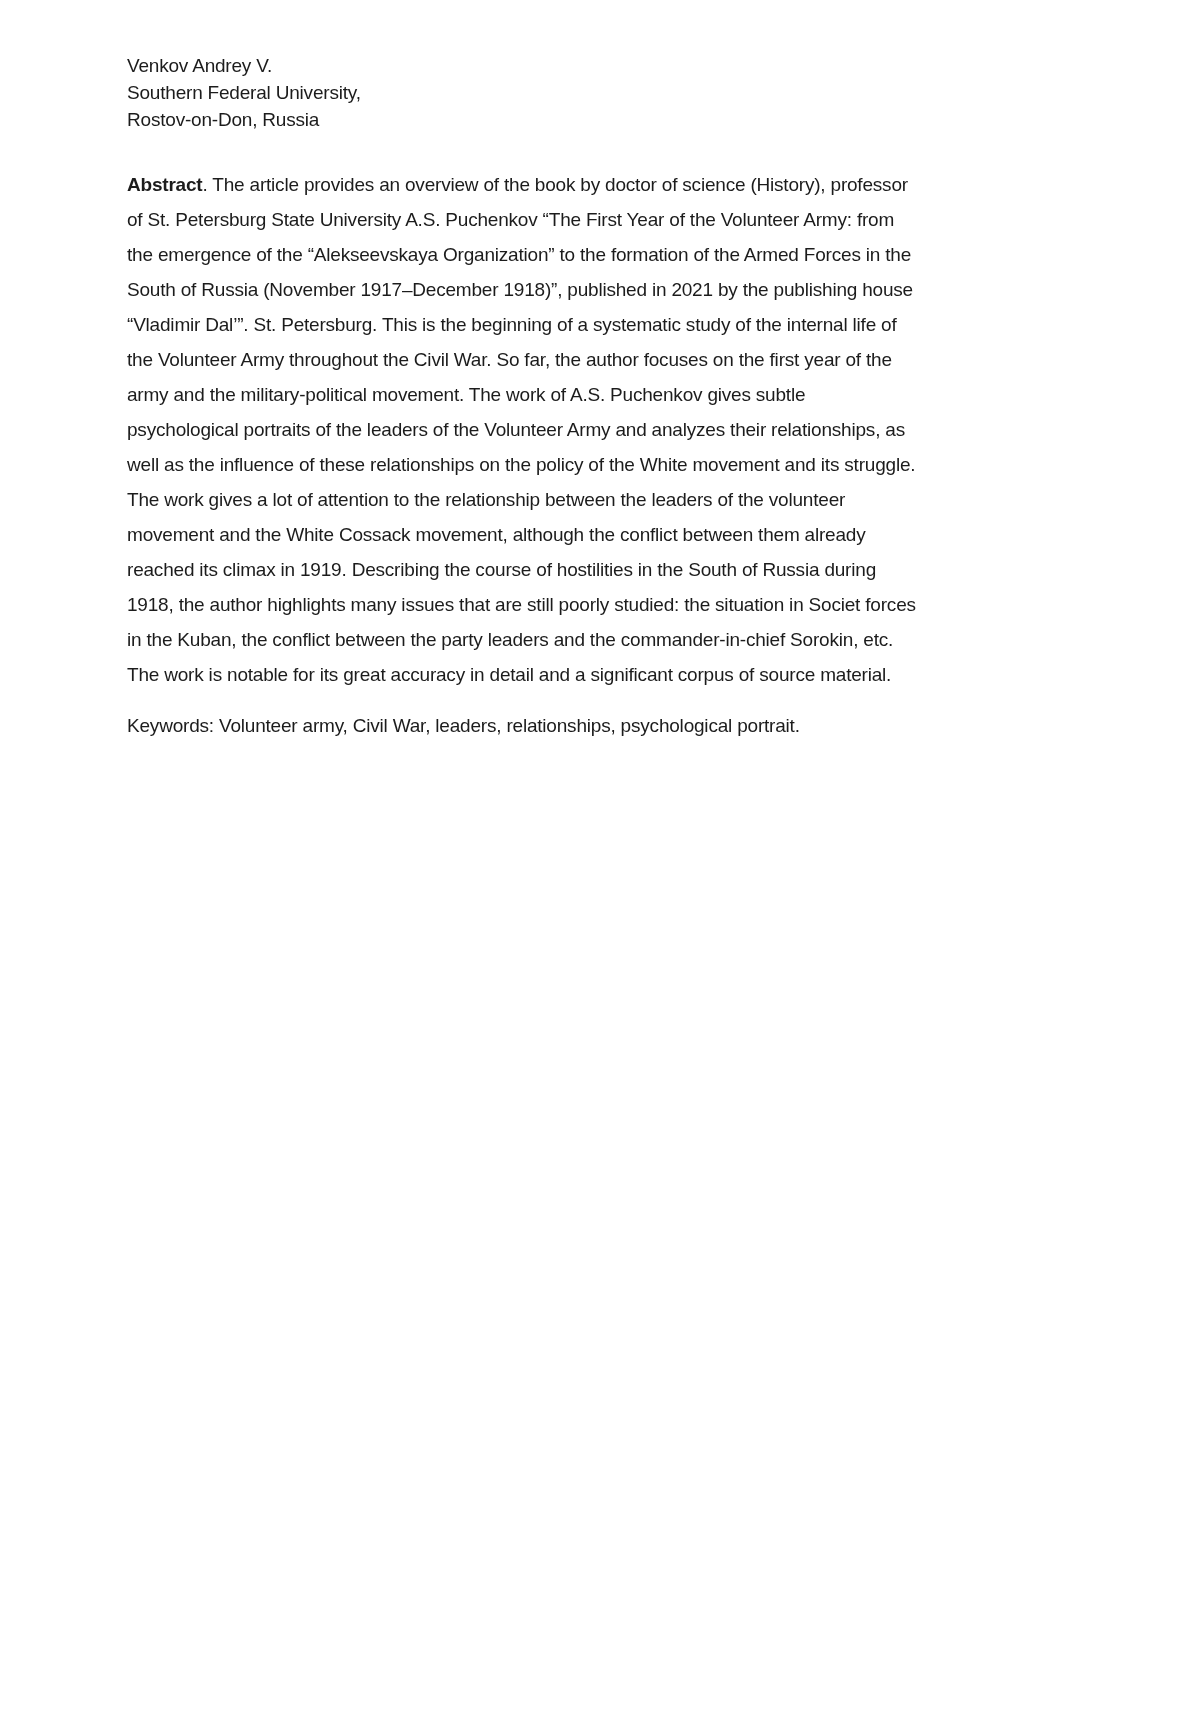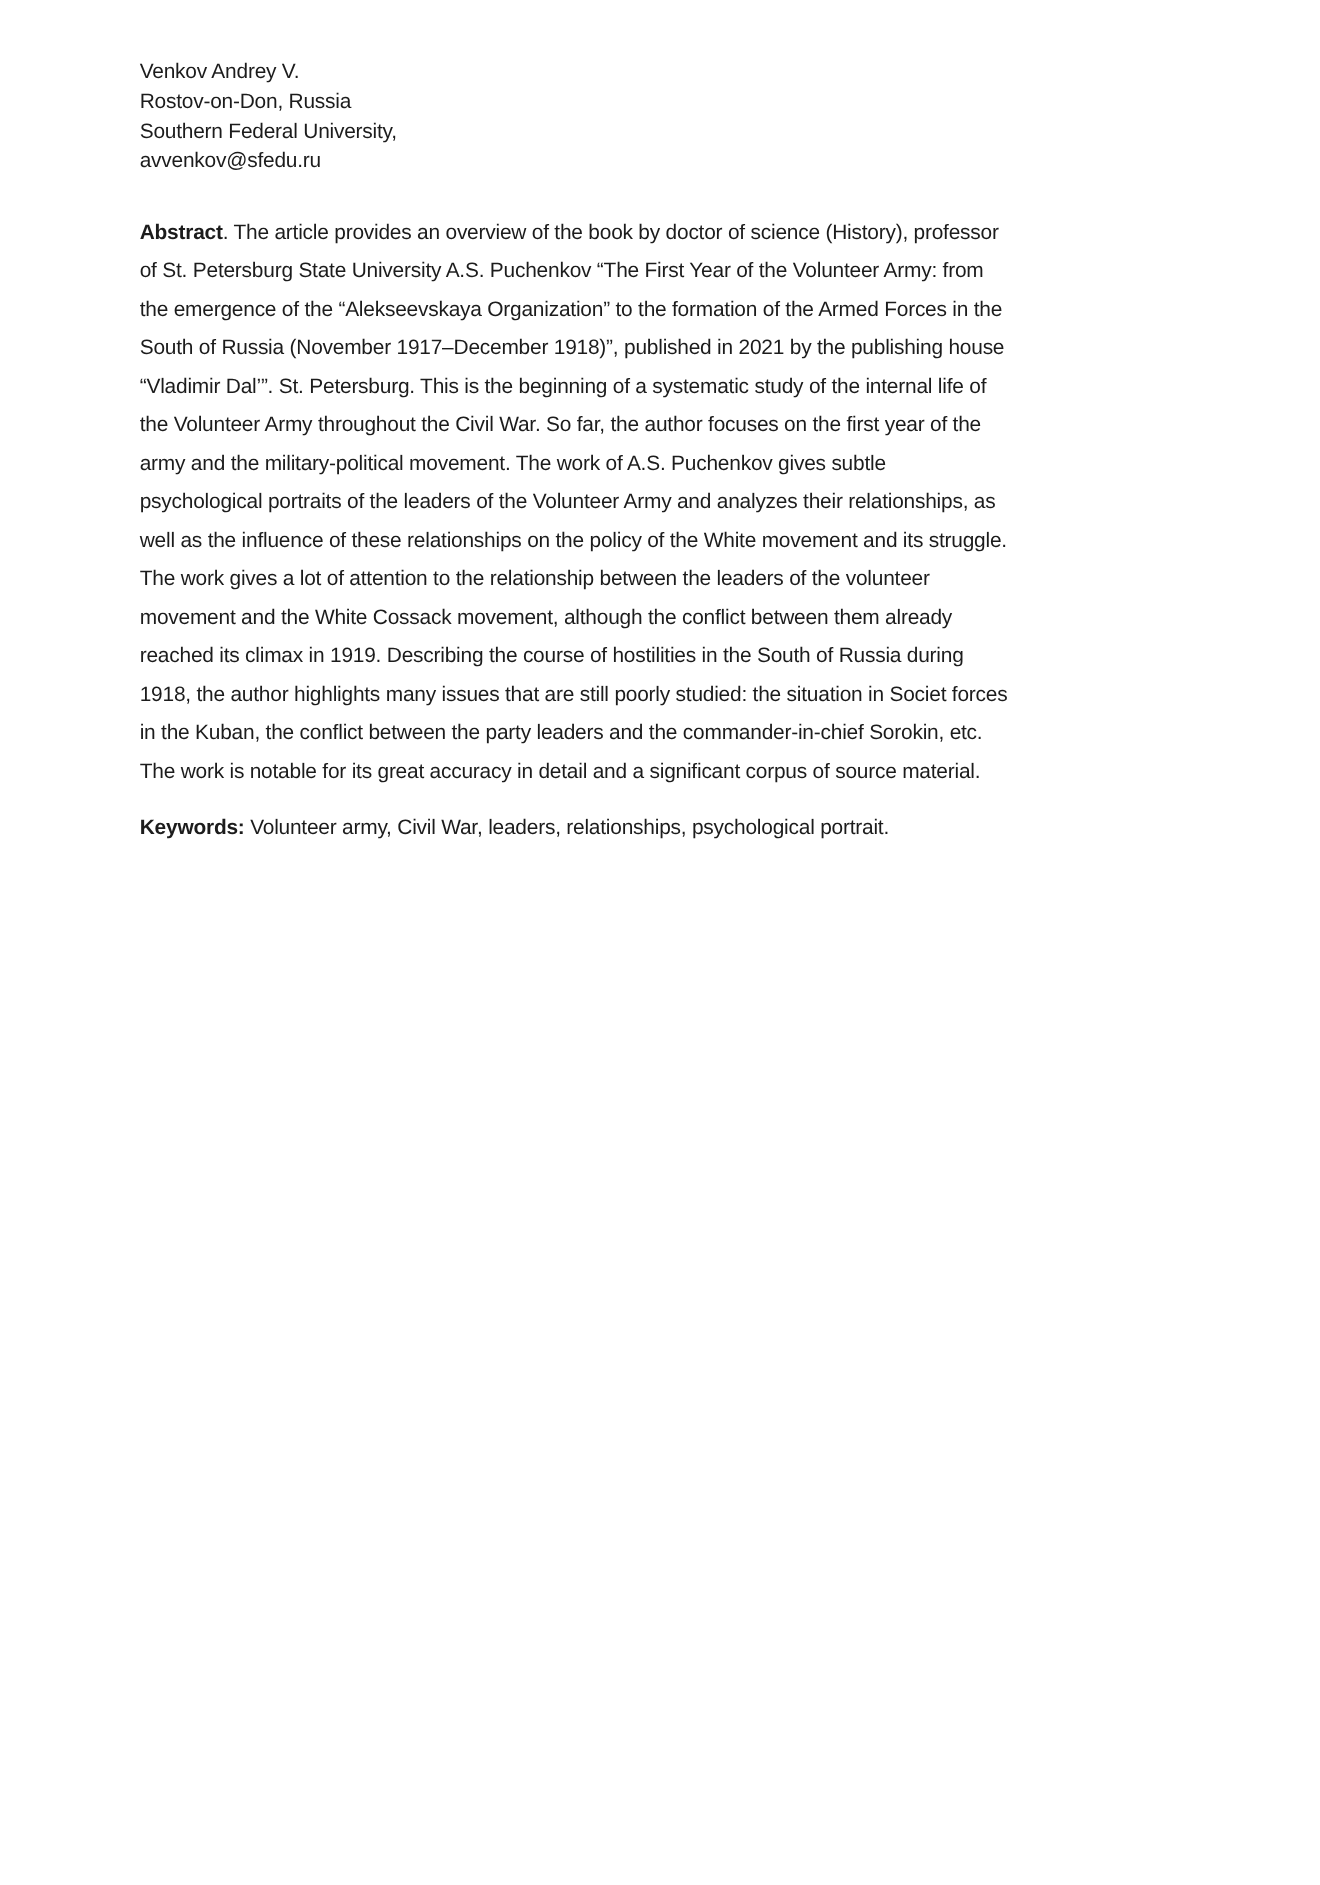--- a/index.html
+++ b/index.html
@@ -71,36 +71,35 @@
     font-weight: 700;
   }
   .keywords-para {
     margin-top: 20px;
     font-size: 19px;
     line-height: 27px;
     letter-spacing: -0.2px;
     max-width: 790px;
   }
   .keywords-para .label {
-    font-weight: 700;
+    font-weight: 400;
   }
 </style>
 </head>
 <body>
 
 <div class="page">
   <div class="content">
 
 
 
     <div class="author-block">
       <div class="author-name">Venkov Andrey V.</div>
+      <div>Southern Federal University,</div>
       <div>Rostov-on-Don, Russia</div>
-      <div>Southern Federal University,</div>
-      <div>avvenkov@sfedu.ru</div>
     </div>
 
     <p class="abstract-para">
       <span class="label">Abstract</span><span>. The article provides an overview of the book by doctor of science (History), professor of St. Petersburg State University A.S. Puchenkov “The First Year of the Volunteer Army: from the emergence of the “Alekseevskaya Organization” to the formation of the Armed Forces in the South of Russia (November 1917–December 1918)”, published in 2021 by the publishing house “Vladimir Dal’”. St. Petersburg. This is the beginning of a systematic study of the internal life of the Volunteer Army throughout the Civil War. So far, the author focuses on the first year of the army and the military-political movement. The work of A.S. Puchenkov gives subtle psychological portraits of the leaders of the Volunteer Army and analyzes their relationships, as well as the influence of these relationships on the policy of the White movement and its struggle. The work gives a lot of attention to the relationship between the leaders of the volunteer movement and the White Cossack movement, although the conflict between them already reached its climax in 1919. Describing the course of hostilities in the South of Russia during 1918, the author highlights many issues that are still poorly studied: the situation in Societ forces in the Kuban, the conflict between the party leaders and the commander-in-chief Sorokin, etc. The work is notable for its great accuracy in detail and a significant corpus of source material.</span>
     </p>
 
     <p class="keywords-para">
       <span class="label">Keywords:</span><span> Volunteer army, Civil War, leaders, relationships, psychological portrait.</span>
     </p>
 

